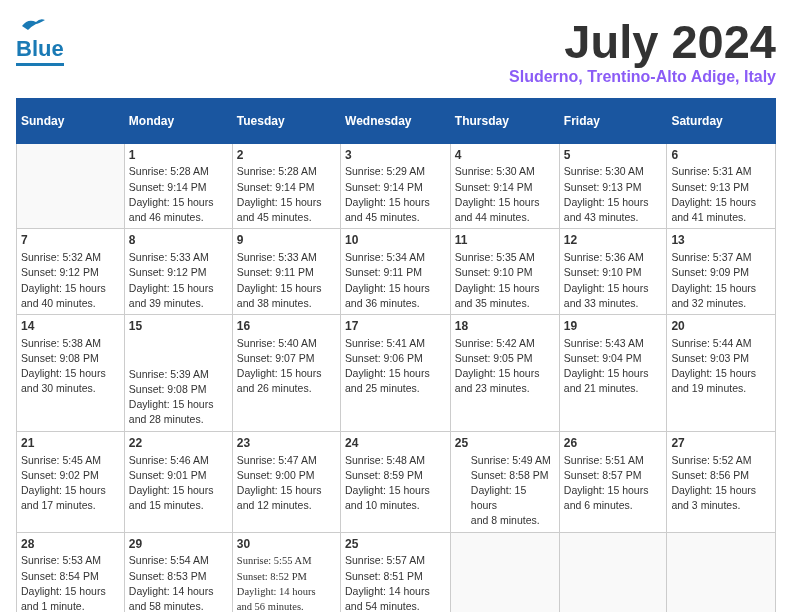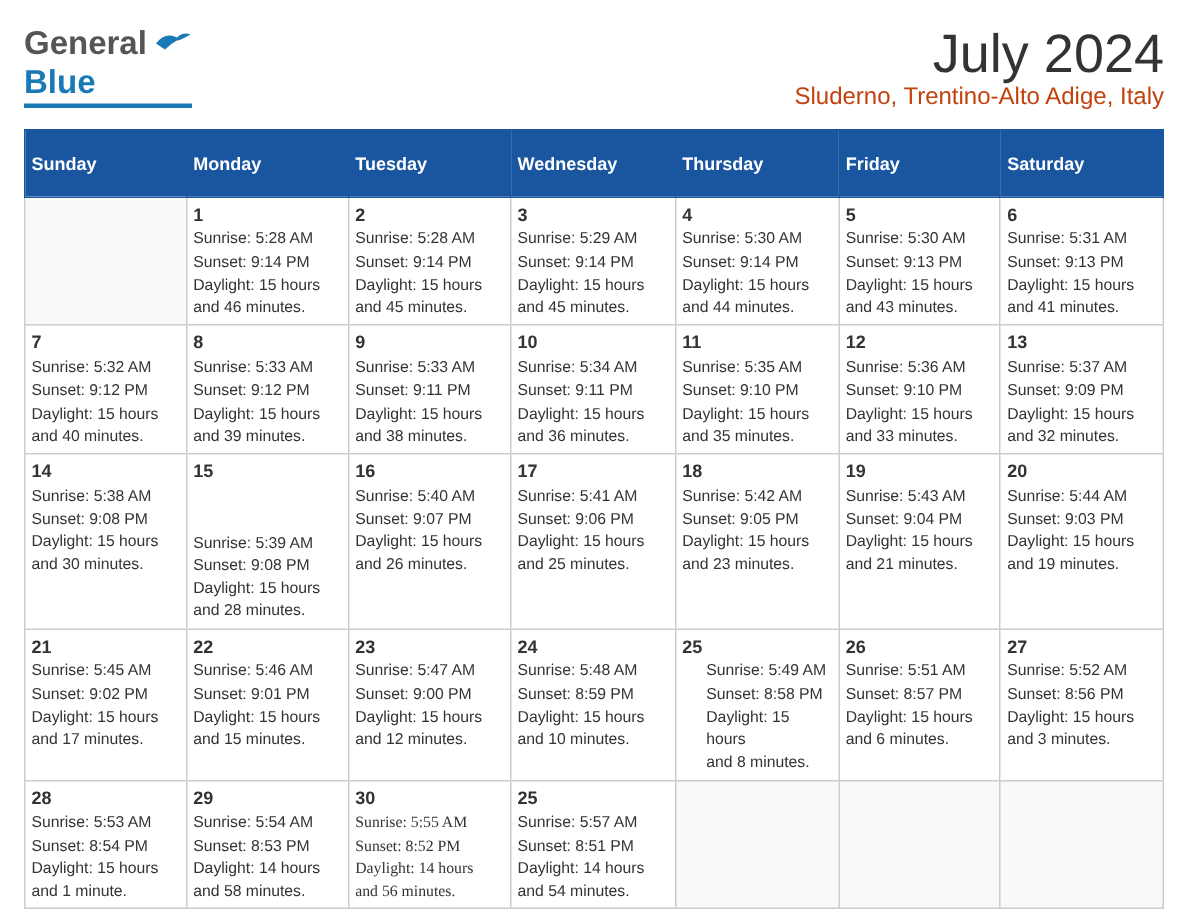--- a/index.html
+++ b/index.html
@@ -13,29 +13,30 @@
     .header {
       display: flex;
       justify-content: space-between;
       align-items: flex-start;
       margin-bottom: 12px;
     }
     .title-section {
       text-align: right;
     }
     .month-title {
-      font-size: 36px;
-      font-weight: normal;
+      font-size: 47px;
+      font-weight: bold;
       color: #333;
       line-height: 1.1;
       text-align: right;
     }
     .location-title {
       font-size: 16px;
-      color: #c2410c;
+      color: #8b5cf6;
+      font-weight: bold;
     }
     .calendar {
       width: 100%;
       border-collapse: collapse;
       font-size: 11px;
     }
     .calendar th {
       background: #1a56a0;
       color: #fff;
       padding: 15px 4px;
@@ -83,21 +84,20 @@
       width: 100%;
       margin-top: 1px;
     }
   </style>
 </head>
 <body>
 
 <div class="header">
   <div class="logo-container">
     <div class="logo-line1">
-      <span class="general-text">General</span>
       <svg class="bird-svg" width="28" height="20" viewBox="0 0 28 20">
         <path d="M4,10 Q10,2 18,6 Q22,2 27,4 Q20,8 18,8 Q14,10 10,14 Z" fill="#1a7ab5"></path>
       </svg>
     </div>
     <div style="display:flex; align-items:center;">
       <span style="color:#1a7ab5; font-size:22px; font-weight:bold;">Blue</span>
     </div>
     <div class="logo-blue-bar"></div>
   </div>
   <div class="title-section">

